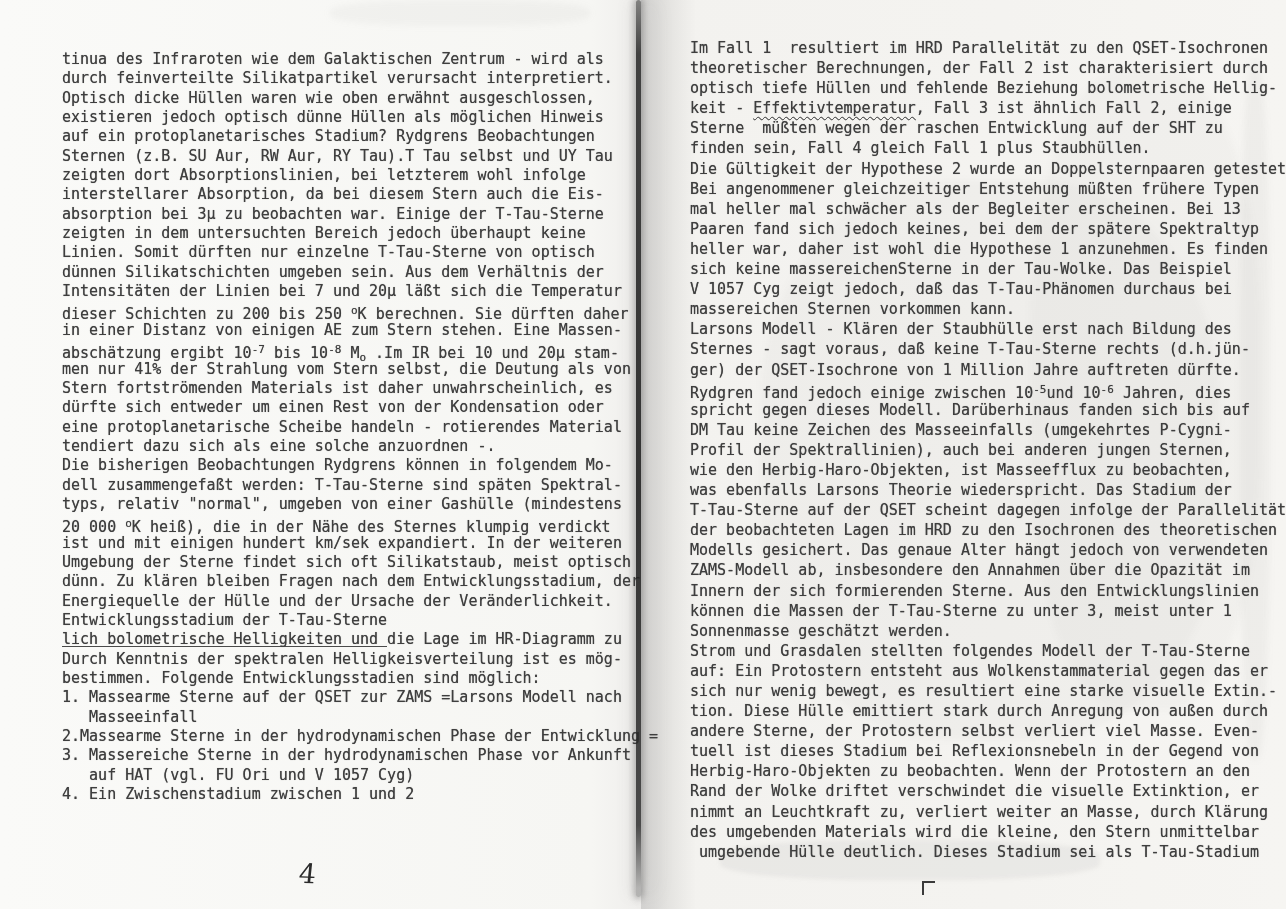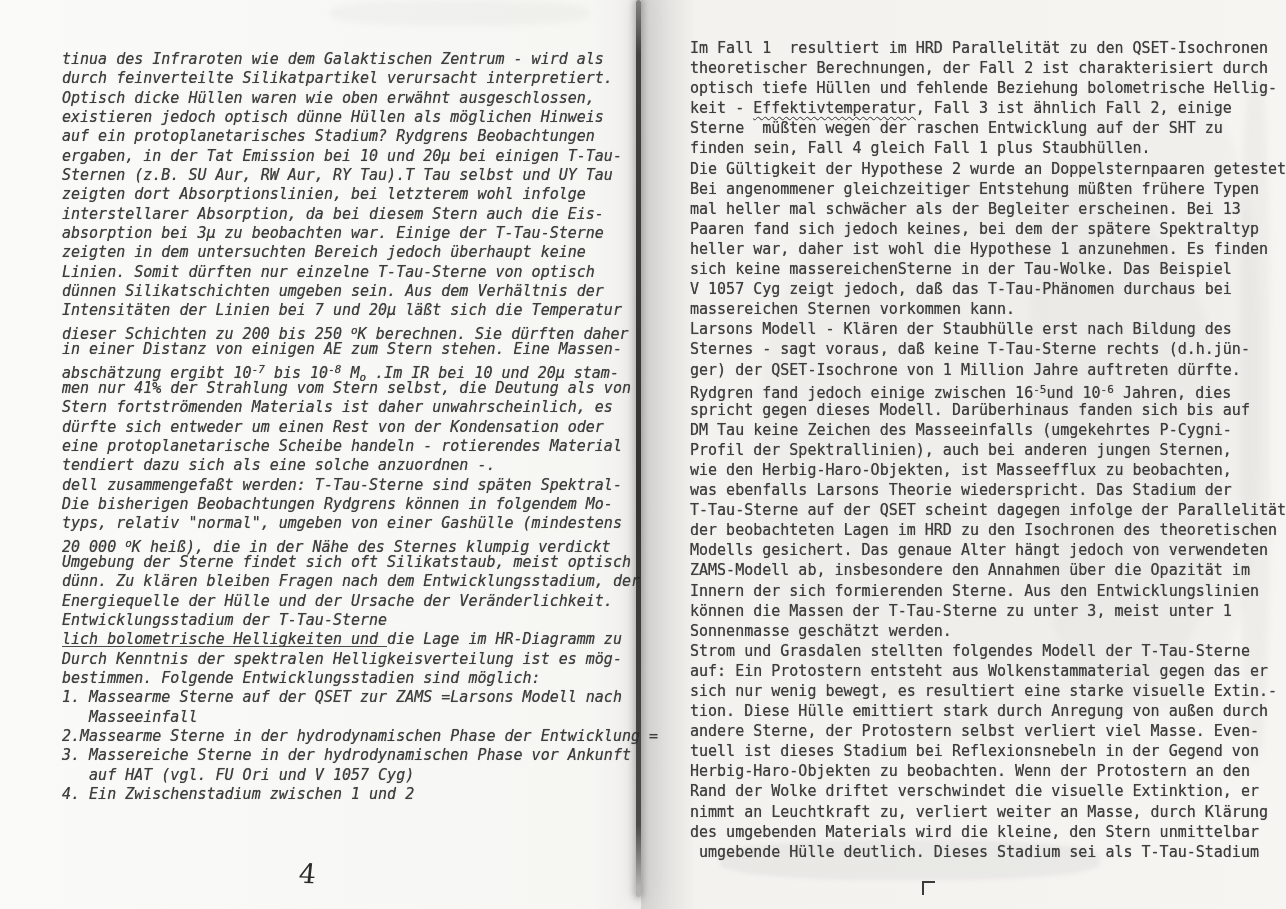--- a/index.html
+++ b/index.html
@@ -3,21 +3,21 @@
 <meta charset="utf-8">
 <style>
   html,body{margin:0;padding:0;}
   body{
     width:1286px;height:909px;position:relative;overflow:hidden;
     background:linear-gradient(90deg,#fafaf8 0%,#f6f6f3 46%,#efeeec 49.6%,#f3f2ef 52%,#f4f3f0 78%,#f6f5f2 100%);
     font-family:"DejaVu Sans Mono","Liberation Mono",monospace;
   }
   .page-text{position:absolute;color:#3e3e3e;font-size:15px;letter-spacing:0px;}
   .page-text .tl{white-space:pre;text-shadow:0 0 0.7px rgba(62,62,62,.75);}
-  .left-text{left:62px;top:50px;width:640px;font-style:italic;}
+  .left-text{left:62px;top:50px;width:640px;}
   .left-text .tl{height:19.35px;line-height:19.35px;}
   .right-text{left:690px;top:38px;width:640px;}
   .right-text .tl{height:20.1px;line-height:20.1px;}
   .ul{border-bottom:1.6px solid #4a4a4a;padding-bottom:17px;}
   .ulw{text-decoration:underline;text-decoration-style:wavy;text-decoration-thickness:1px;text-underline-offset:3px;text-decoration-color:#555;}
   .sup{font-size:11px;vertical-align:5px;letter-spacing:0;}
   .sub{font-size:11px;vertical-align:-3px;letter-spacing:0;}
   .fold{
     position:absolute;left:636px;top:0;width:5px;height:897px;border-radius:3px;
     background:linear-gradient(180deg,rgba(40,40,40,.55) 0%,rgba(35,35,35,.85) 6%,rgba(30,30,30,.9) 55%,rgba(45,45,45,.85) 92%,rgba(90,90,90,.4) 99%);
@@ -51,41 +51,41 @@
 <div class="smudge s3"></div>
 <div class="smudge s2"></div>
 <div class="smudge s5"></div>
 
 <div class="page-text left-text">
     <div class="tl">tinua des Infraroten wie dem Galaktischen Zentrum - wird als</div>
     <div class="tl">durch feinverteilte Silikatpartikel verursacht interpretiert.</div>
     <div class="tl">Optisch dicke Hüllen waren wie oben erwähnt ausgeschlossen,</div>
     <div class="tl">existieren jedoch optisch dünne Hüllen als möglichen Hinweis</div>
     <div class="tl">auf ein protoplanetarisches Stadium? Rydgrens Beobachtungen</div>
-    <div class="tl">ergaben, in der Tat Emission bei 10 und 20μ bei einigen T-Tau-</div>
     <div class="tl">Sternen (z.B. SU Aur, RW Aur, RY Tau).T Tau selbst und UY Tau</div>
     <div class="tl">zeigten dort Absorptionslinien, bei letzterem wohl infolge</div>
     <div class="tl">interstellarer Absorption, da bei diesem Stern auch die Eis-</div>
     <div class="tl">absorption bei 3μ zu beobachten war. Einige der T-Tau-Sterne</div>
     <div class="tl">zeigten in dem untersuchten Bereich jedoch überhaupt keine</div>
     <div class="tl">Linien. Somit dürften nur einzelne T-Tau-Sterne von optisch</div>
     <div class="tl">dünnen Silikatschichten umgeben sein. Aus dem Verhältnis der</div>
     <div class="tl">Intensitäten der Linien bei 7 und 20μ läßt sich die Temperatur</div>
     <div class="tl"><span>dieser Schichten zu 200 bis 250 </span><span class="sup">o</span><span>K berechnen. Sie dürften daher</span></div>
     <div class="tl">in einer Distanz von einigen AE zum Stern stehen. Eine Massen-</div>
     <div class="tl"><span>abschätzung ergibt 10</span><span class="sup">-7</span><span> bis 10</span><span class="sup">-8</span><span> M</span><span class="sub">o</span><span> .Im IR bei 10 und 20μ stam-</span></div>
     <div class="tl">men nur 41% der Strahlung vom Stern selbst, die Deutung als von</div>
     <div class="tl">Stern fortströmenden Materials ist daher unwahrscheinlich, es</div>
     <div class="tl">dürfte sich entweder um einen Rest von der Kondensation oder</div>
     <div class="tl">eine protoplanetarische Scheibe handeln - rotierendes Material</div>
     <div class="tl">tendiert dazu sich als eine solche anzuordnen -.</div>
+    <div class="tl">Die bisherigen Beobachtungen Rydgrens können in folgendem Mo-</div>
     <div class="tl">dell zusammengefaßt werden: T-Tau-Sterne sind späten Spektral-</div>
-    <div class="tl">Die bisherigen Beobachtungen Rydgrens können in folgendem Mo-</div>
     <div class="tl">typs, relativ "normal", umgeben von einer Gashülle (mindestens</div>
     <div class="tl"><span>20 000 </span><span class="sup">o</span><span>K heiß), die in der Nähe des Sternes klumpig verdickt</span></div>
+    <div class="tl">ist und mit einigen hundert km/sek expandiert. In der weiteren</div>
     <div class="tl">Umgebung der Sterne findet sich oft Silikatstaub, meist optisch</div>
     <div class="tl">dünn. Zu klären bleiben Fragen nach dem Entwicklungsstadium, der</div>
     <div class="tl">Energiequelle der Hülle und der Ursache der Veränderlichkeit.</div>
     <div class="tl"><span class="ul">Entwicklungsstadium der T-Tau-Sterne</span></div>
     <div class="tl">lich bolometrische Helligkeiten und die Lage im HR-Diagramm zu</div>
     <div class="tl">Durch Kenntnis der spektralen Helligkeisverteilung ist es mög-</div>
     <div class="tl">bestimmen. Folgende Entwicklungsstadien sind möglich:</div>
     <div class="tl">1. Massearme Sterne auf der QSET zur ZAMS =Larsons Modell nach</div>
     <div class="tl">   Masseeinfall</div>
     <div class="tl">2.Massearme Sterne in der hydrodynamischen Phase der Entwicklung =</div>
@@ -109,21 +109,21 @@
     <div class="tl">Bei angenommener gleichzeitiger Entstehung müßten frühere Typen</div>
     <div class="tl">mal heller mal schwächer als der Begleiter erscheinen. Bei 13</div>
     <div class="tl">Paaren fand sich jedoch keines, bei dem der spätere Spektraltyp</div>
     <div class="tl">heller war, daher ist wohl die Hypothese 1 anzunehmen. Es finden</div>
     <div class="tl">sich keine massereichenSterne in der Tau-Wolke. Das Beispiel</div>
     <div class="tl">V 1057 Cyg zeigt jedoch, daß das T-Tau-Phänomen durchaus bei</div>
     <div class="tl">massereichen Sternen vorkommen kann.</div>
     <div class="tl">Larsons Modell - Klären der Staubhülle erst nach Bildung des</div>
     <div class="tl">Sternes - sagt voraus, daß keine T-Tau-Sterne rechts (d.h.jün-</div>
     <div class="tl">ger) der QSET-Isochrone von 1 Million Jahre auftreten dürfte.</div>
-    <div class="tl"><span>Rydgren fand jedoch einige zwischen 16</span><span class="sup">-5</span><span>und 10</span><span class="sup">-6</span><span> Jahren, dies</span></div>
+    <div class="tl"><span>Rydgren fand jedoch einige zwischen 10</span><span class="sup">-5</span><span>und 10</span><span class="sup">-6</span><span> Jahren, dies</span></div>
     <div class="tl">spricht gegen dieses Modell. Darüberhinaus fanden sich bis auf</div>
     <div class="tl">DM Tau keine Zeichen des Masseeinfalls (umgekehrtes P-Cygni-</div>
     <div class="tl">Profil der Spektrallinien), auch bei anderen jungen Sternen,</div>
     <div class="tl">wie den Herbig-Haro-Objekten, ist Masseefflux zu beobachten,</div>
     <div class="tl">was ebenfalls Larsons Theorie wiederspricht. Das Stadium der</div>
     <div class="tl">T-Tau-Sterne auf der QSET scheint dagegen infolge der Parallelität</div>
     <div class="tl">der beobachteten Lagen im HRD zu den Isochronen des theoretischen</div>
     <div class="tl">Modells gesichert. Das genaue Alter hängt jedoch von verwendeten</div>
     <div class="tl">ZAMS-Modell ab, insbesondere den Annahmen über die Opazität im</div>
     <div class="tl">Innern der sich formierenden Sterne. Aus den Entwicklungslinien</div>

